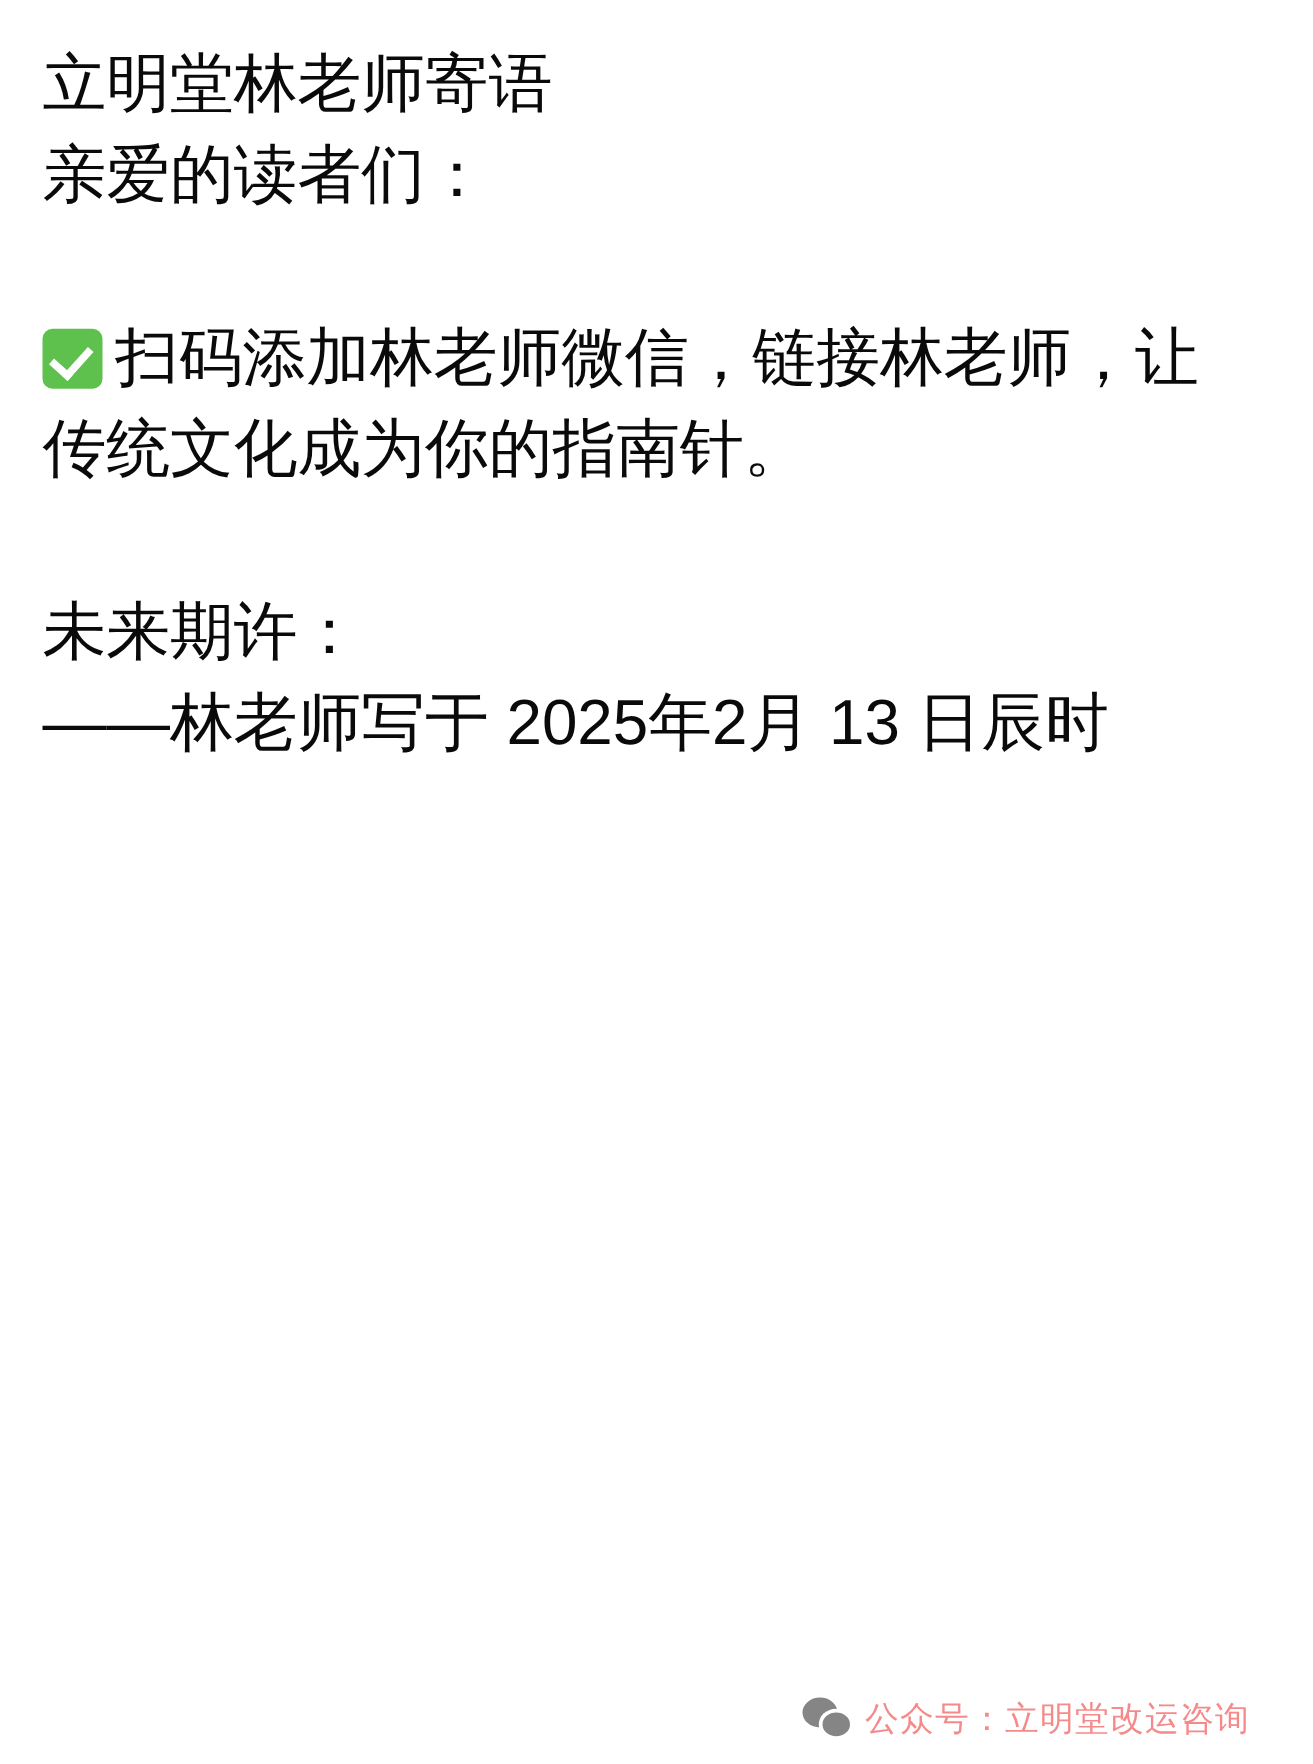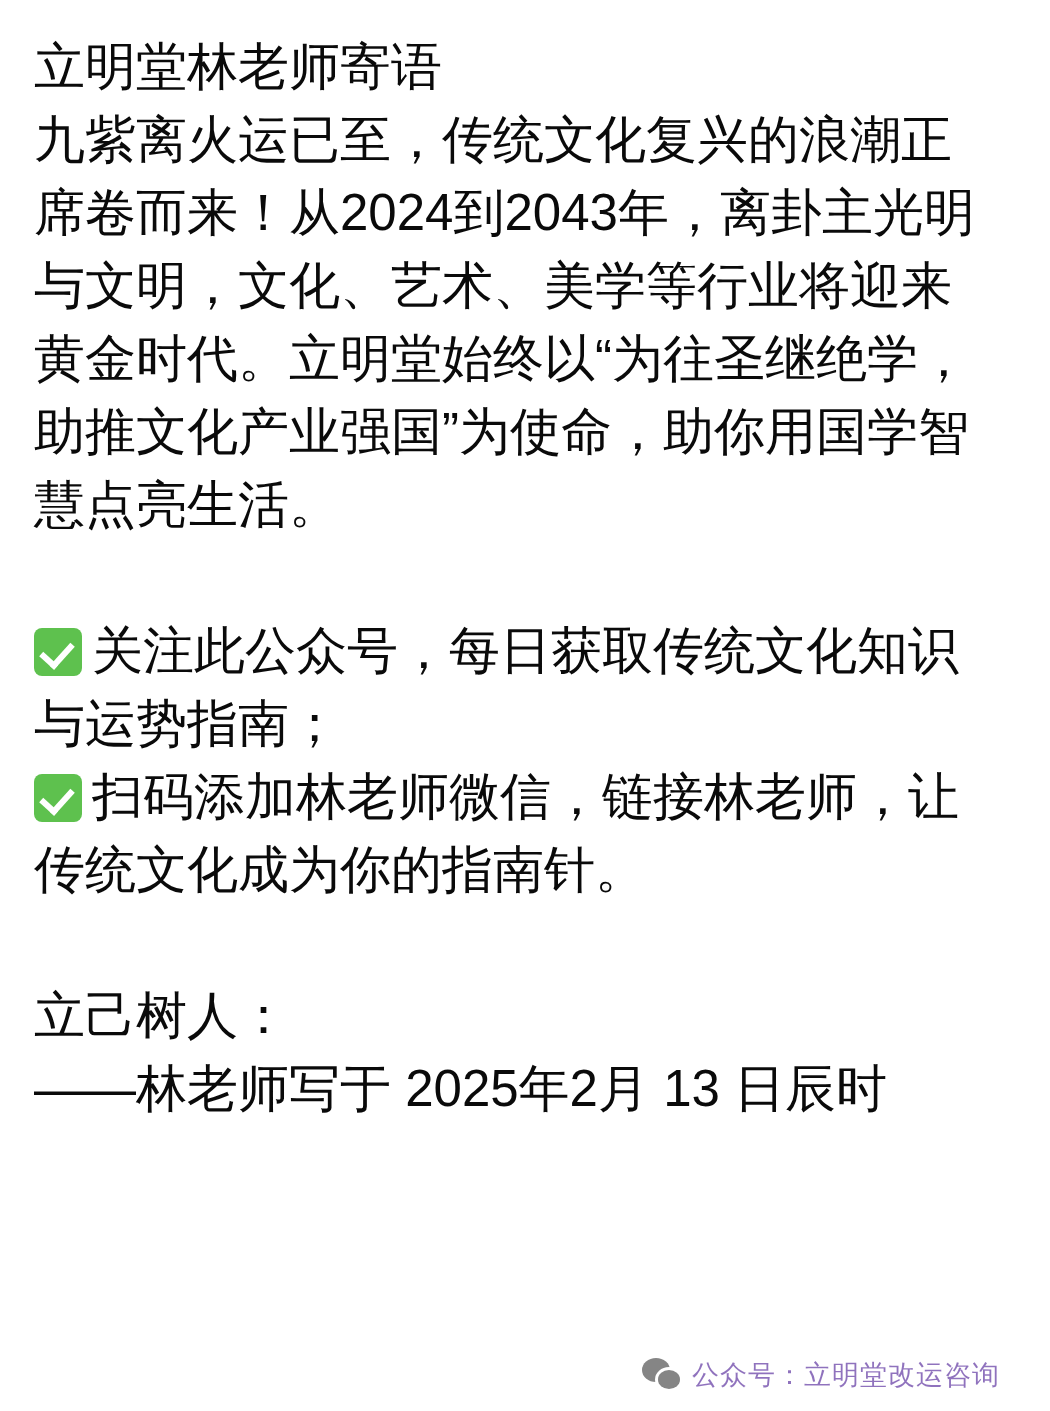--- a/index.html
+++ b/index.html
@@ -84,45 +84,44 @@
     left: 0; top: 0;
   }
   .wechat-logo .b2 {
     width: 22px; height: 19px;
     left: 16px; top: 12px;
     background: #3b3b3b;
     box-shadow: 0 0 0 3px #ffffff;
   }
   .wm-text {
     font-size: 27px;
-    color: #4c1d95;
+    color: #ef4444;
     white-space: nowrap;
     letter-spacing: 1px;
   }
 </style>
 </head>
 <body>
 
 <div class="page">
 
   <div class="line block">立明堂林老师寄语</div>
 
+  <div class="line block">亲爱的读者们：</div>
 
-  <div class="line block">九紫离火运已至，传统文化复兴的浪潮正席卷而来！从2024到2043年，离卦主光明与文明，文化、艺术、美学等行业将迎来黄金时代。立明堂始终以“为往圣继绝学，助推文化产业强国”为使命，助你用国学智慧点亮生活。</div>
 
   <div class="spacer"></div>
 
 
-  <div class="line check-line"><span class="check-icon"></span><span>关注此公众号，每日获取传统文化知识与运势指南；</span></div>
 
   <div class="line check-line"><span class="check-icon"></span><span>扫码添加林老师微信，链接林老师，让传统文化成为你的指南针。</span></div>
 
   <div class="spacer"></div>
 
-  <div class="line block">立己树人：</div>
+  <div class="line block">未来期许：</div>
 
 
   <div class="line block">——林老师写于 2025年2月 13 日辰时</div>
 
   <div class="watermark">
     <span class="wechat-logo">
       <span class="b1"></span>
       <span class="b2"></span>
     </span>
     <span class="wm-text">公众号：立明堂改运咨询</span>

